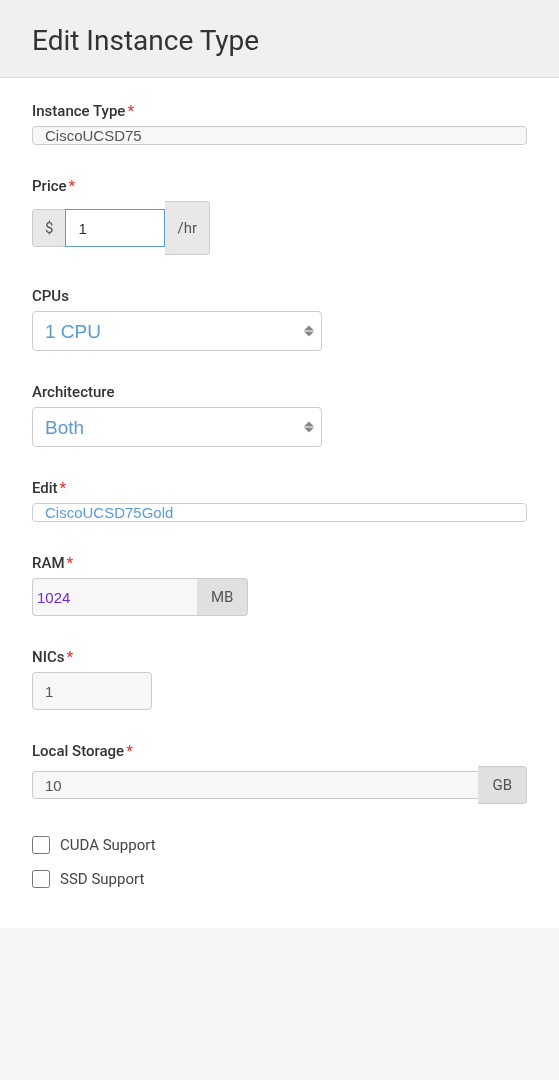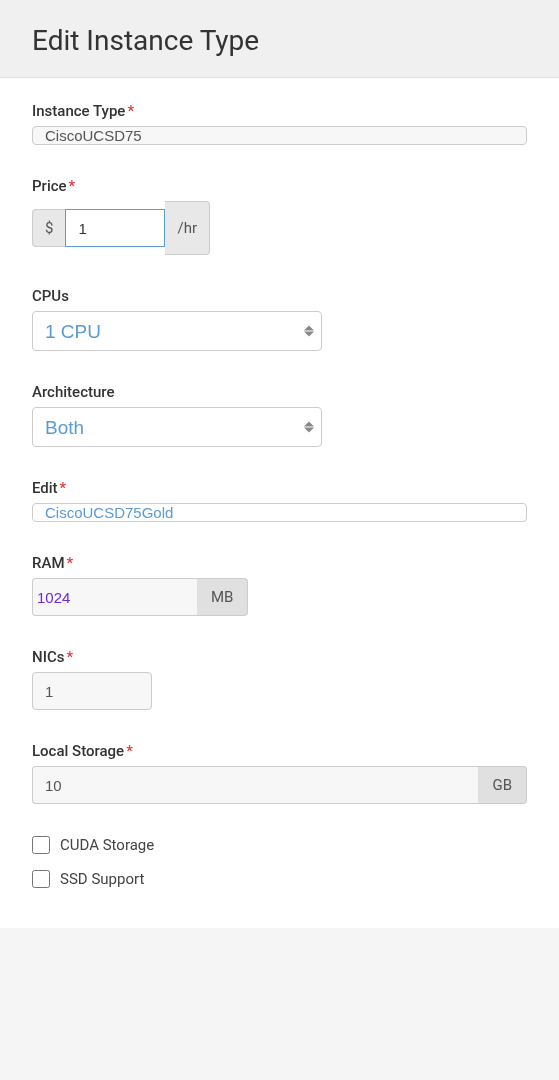--- a/index.html
+++ b/index.html
@@ -190,21 +190,21 @@
     .storage-input {
       border: 1px solid #ccc;
       border-right: none;
       border-radius: 4px 0 0 4px;
       padding: 8px 12px;
       font-size: 15px;
       color: #555;
       background: #f7f7f7;
       outline: none;
       flex: 1;
-      height: 38px;
+      height: 28px;
     }
 
     .nics-input {
       border: 1px solid #ccc;
       border-radius: 4px;
       padding: 8px 12px;
       font-size: 15px;
       color: #555;
       background: #f7f7f7;
       outline: none;
@@ -325,21 +325,21 @@
       <span>Local Storage</span><span class="required-star">*</span>
     </label>
     <div class="storage-group">
       <input type="text" class="storage-input" value="10" style="">
       <span class="unit-suffix">GB</span>
     </div>
   </div>
 
   <div class="checkbox-group">
     <input type="checkbox" class="checkbox-input" id="cuda-support" style="">
-    <label class="checkbox-label" for="cuda-support">CUDA Storage</label>
+    <label class="checkbox-label" for="cuda-support">CUDA Support</label>
   </div>
 
   <div class="checkbox-group">
     <input type="checkbox" class="checkbox-input" id="ssd-support" style="">
     <label class="checkbox-label" for="ssd-support">SSD Support</label>
   </div>
 
 </div>
 
 </body></html>

